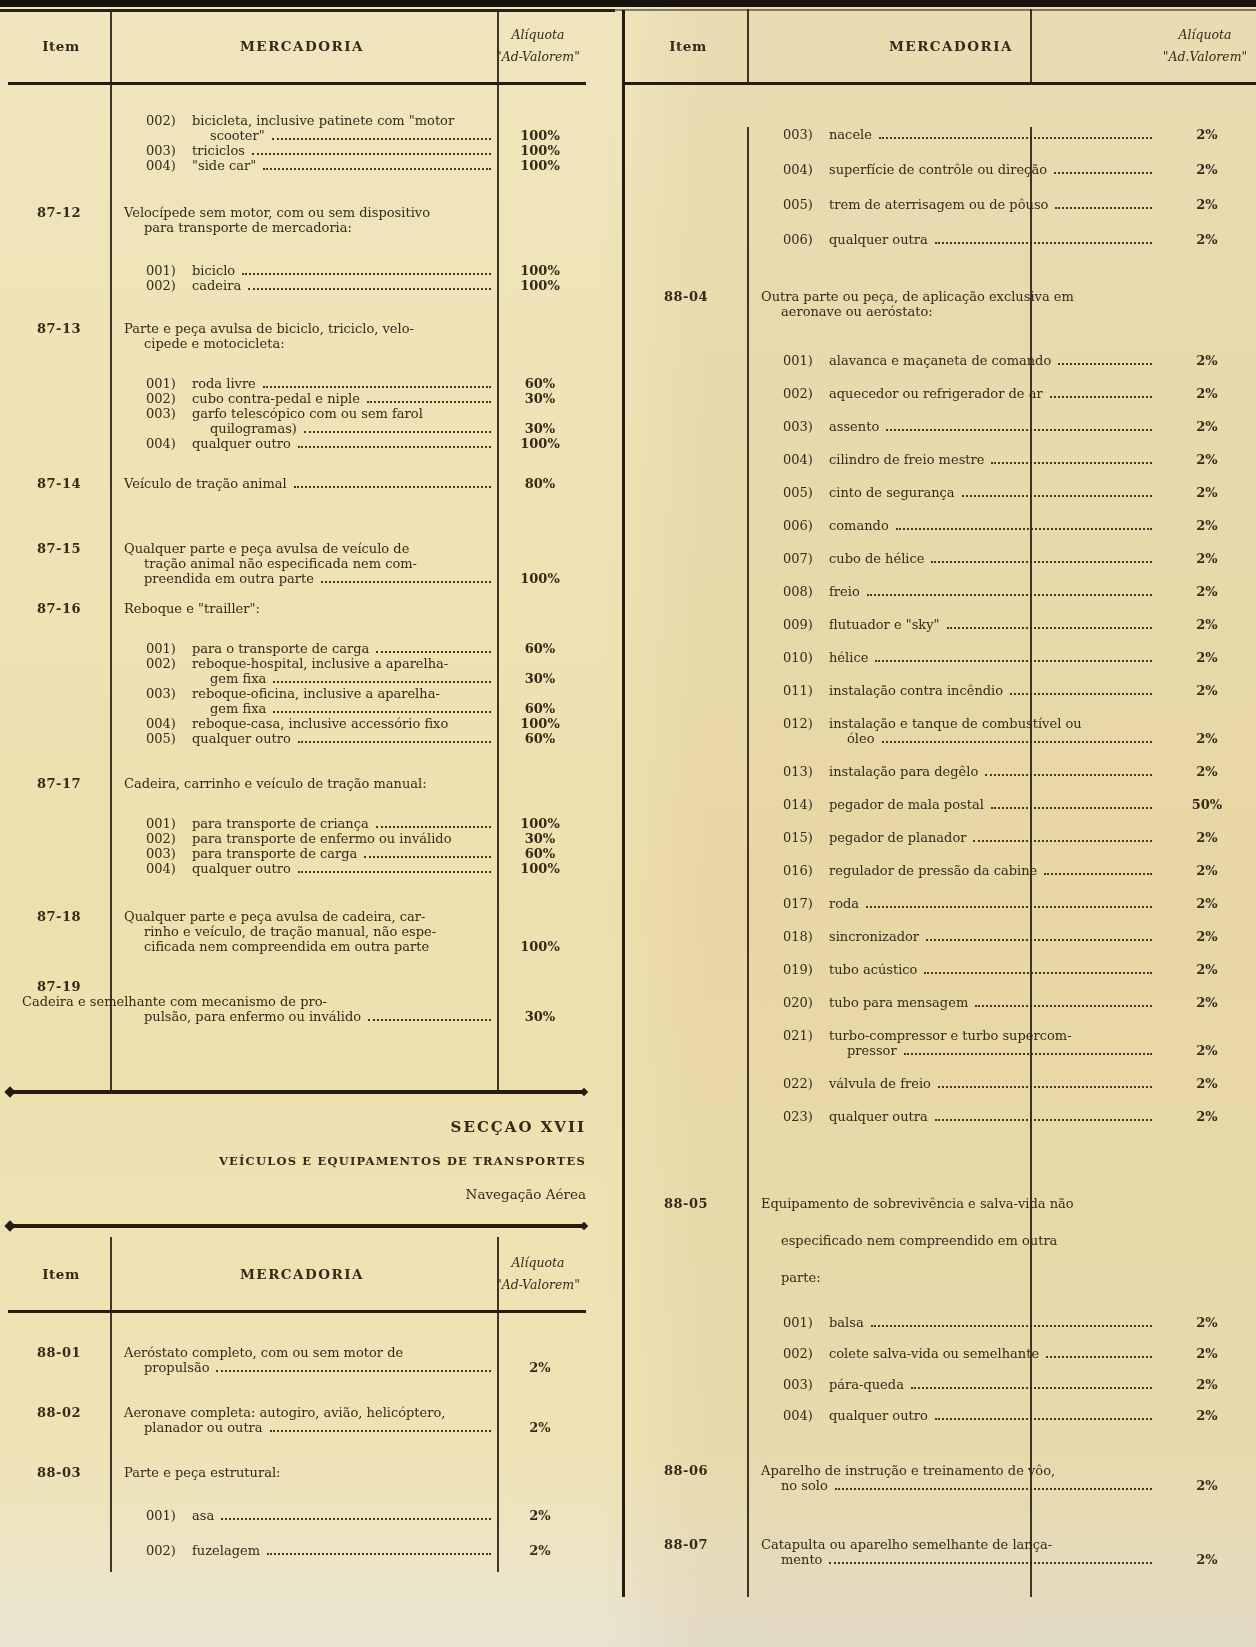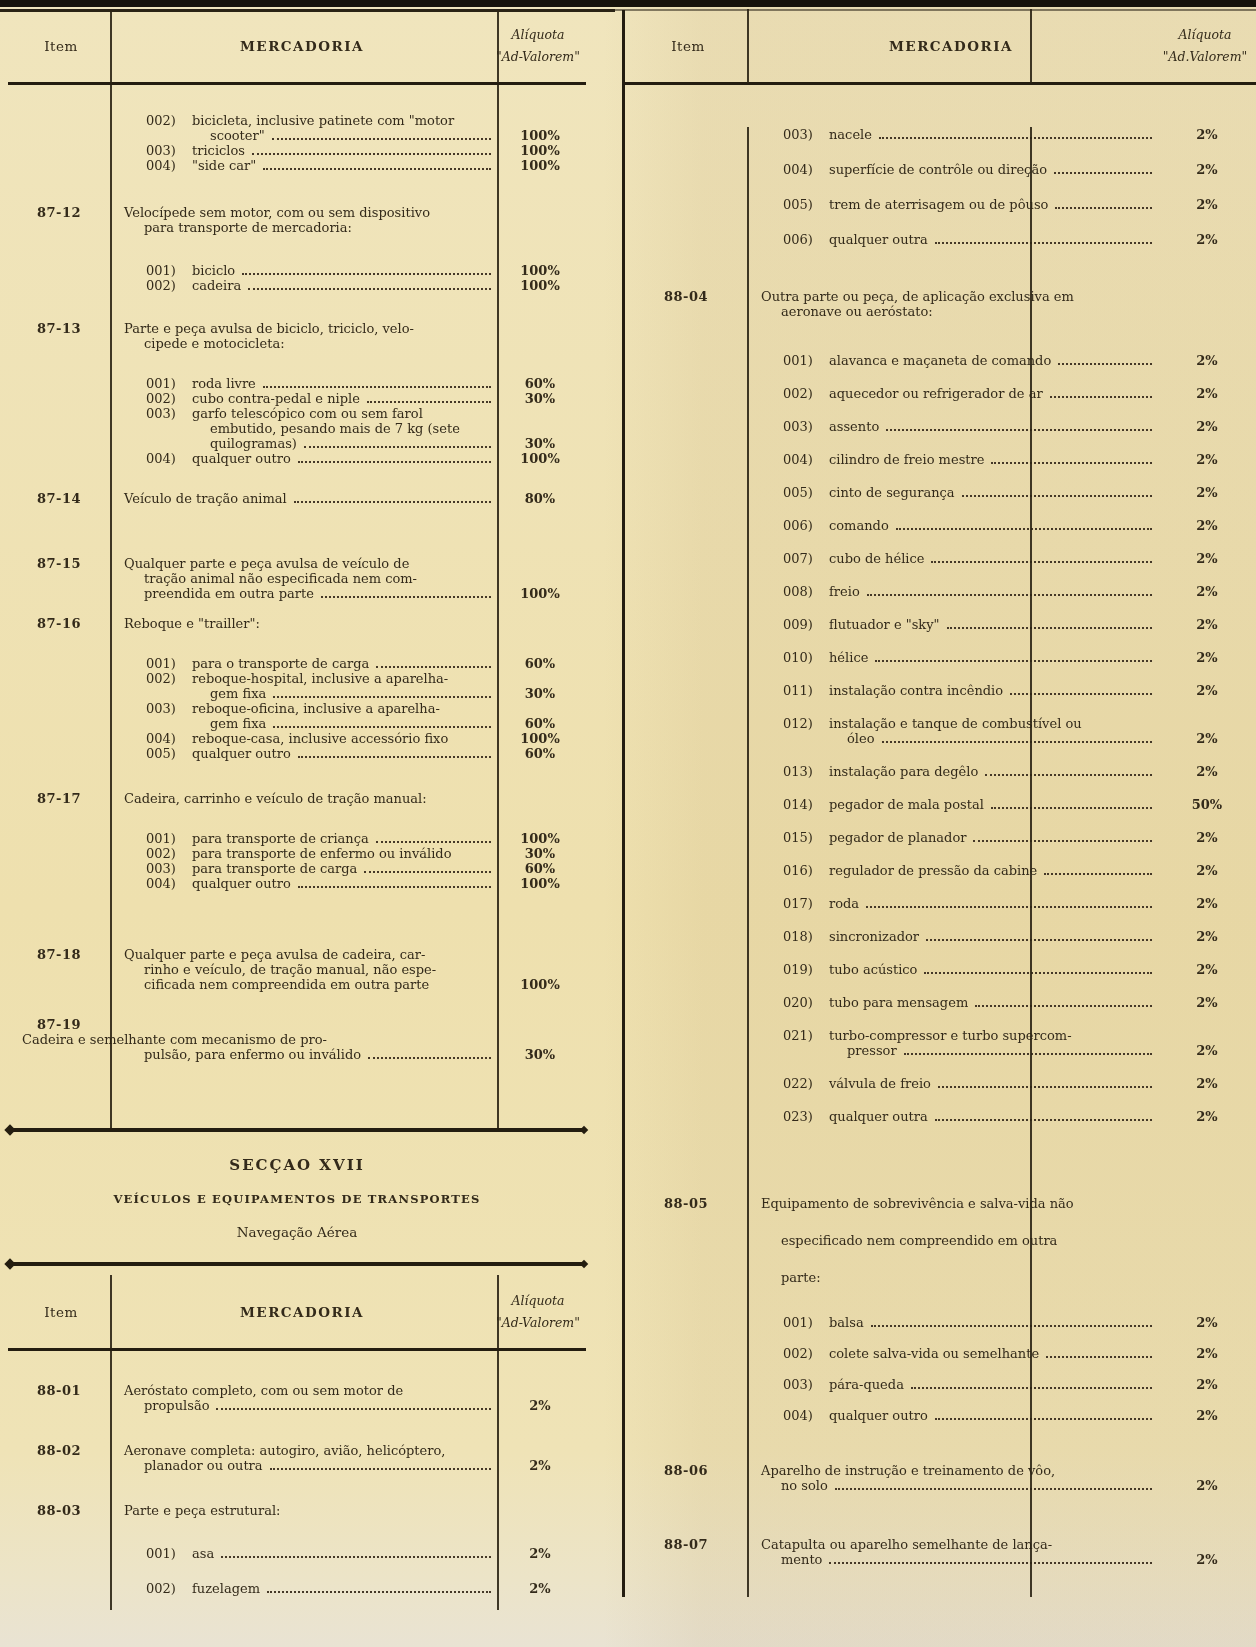--- a/index.html
+++ b/index.html
@@ -14,21 +14,21 @@
   .topbar{position:absolute;top:0;left:0;right:0;height:7px;background:#17130c;}
   .topbar2{position:absolute;top:9px;left:0;width:49%;height:3px;background:#2a2315;}
   .topbar3{position:absolute;top:9px;left:49%;right:0;height:2px;background:rgba(42,35,21,.55);}
 
   .col{position:absolute;top:10px;}
   .col-left{left:8px;width:578px;}
   .col-right{left:622px;width:634px;border-left:3px solid #241d10;min-height:1580px;}
 
   .thead{position:relative;display:flex;align-items:stretch;border-bottom:3px solid #241d10;}
   .thead .hc{display:flex;flex-direction:column;justify-content:center;align-items:center;padding:10px 2px;}
-  .hc-item{font-weight:400;font-size:13.5px;letter-spacing:.5px;text-align:right;}
+  .hc-item{font-weight:700;font-size:13.5px;letter-spacing:.5px;text-align:right;}
   .hc-merc{font-weight:700;font-size:13.5px;letter-spacing:1.5px;flex:1;}
   .hc-aliq{font-size:12.5px;line-height:22px;font-style:italic;}
   .left-t .hc-item{width:102px;}
   .left-t .hc-aliq{width:92px;}
   .right-t .hc-item{width:122px;}
   .right-t .hc-aliq{width:104px;}
   .thead{height:72px;}
 
   .tbody{position:relative;}
   .vr{position:absolute;top:0;bottom:0;width:2px;background:#2b2314;opacity:.9;}
@@ -50,21 +50,21 @@
   .txt{white-space:nowrap;}
   .lead{flex:1 1 10px;border-bottom:2px dotted #453827;margin:0 3px 3px 7px;min-width:10px;}
   .c-rate{flex:none;text-align:center;font-weight:700;font-size:13px;}
   .left-t .c-rate{width:92px;}
   .right-t .c-rate{width:104px;}
 
   .hrule{position:relative;height:4px;background:#241d10;border-radius:2px;margin:0;}
   .hrule::before{content:"";position:absolute;left:-2px;top:-2px;width:8px;height:8px;background:#241d10;transform:rotate(45deg);}
   .hrule::after{content:"";position:absolute;right:-1px;top:-1px;width:6px;height:6px;background:#241d10;transform:rotate(45deg);}
 
-  .secblock{text-align:center;padding:24px 0 22px 0;}
+  .secblock{text-align:right;padding:24px 0 22px 0;}
   .sec1{font-weight:700;font-size:15px;letter-spacing:2px;margin-bottom:18px;}
   .sec2{font-weight:700;font-size:11.5px;letter-spacing:1.2px;margin-bottom:18px;}
   .sec3{font-weight:700;font-style:italic;font-size:14px;letter-spacing:1px;margin-bottom:16px;}
   .sec4{font-size:13.5px;}
 
   .pad-b1{padding:28px 0 66px 0;}
   .pad-b2{padding:6px 0 14px 0;}
   .pad-rb{padding:0 0 30px 0;}
 </style>
 </head>
@@ -192,27 +192,20 @@
         <span class="c-code"></span>
         <span class="c-main ind2">
           <span class="num">003)</span>
           <span class="txt">garfo telescópico com ou sem farol</span>
         </span>
         <span class="c-rate"></span>
       </div>
       <div class="row">
         <span class="c-code"></span>
         <span class="c-main ind3">
-          <span class="txt">embutido, pesando mais de 7 kg (sete</span>
-        </span>
-        <span class="c-rate"></span>
-      </div>
-      <div class="row">
-        <span class="c-code"></span>
-        <span class="c-main ind3">
           <span class="txt">quilogramas)</span>
           <span class="lead"></span>
         </span>
         <span class="c-rate">30%</span>
       </div>
       <div class="row">
         <span class="c-code"></span>
         <span class="c-main ind2">
           <span class="num">004)</span>
           <span class="txt">qualquer outro</span>
@@ -350,21 +343,21 @@
       </div>
       <div class="row">
         <span class="c-code"></span>
         <span class="c-main ind2">
           <span class="num">004)</span>
           <span class="txt">qualquer outro</span>
           <span class="lead"></span>
         </span>
         <span class="c-rate">100%</span>
       </div>
-      <div class="row" style="margin-top: 56px;">
+      <div class="row" style="margin-top: 33px;">
         <span class="c-code">87-18</span>
         <span class="c-main ind0">
           <span class="txt">Qualquer parte e peça avulsa de cadeira, car-</span>
         </span>
         <span class="c-rate"></span>
       </div>
       <div class="row">
         <span class="c-code"></span>
         <span class="c-main ind1">
           <span class="txt">rinho e veículo, de tração manual, não espe-</span>

